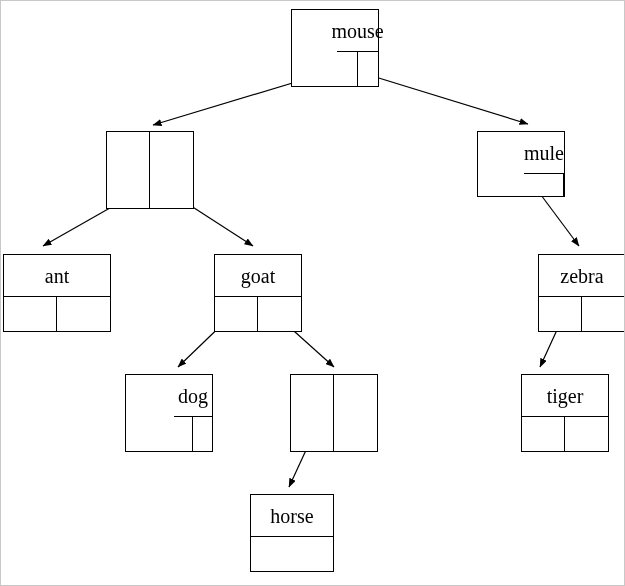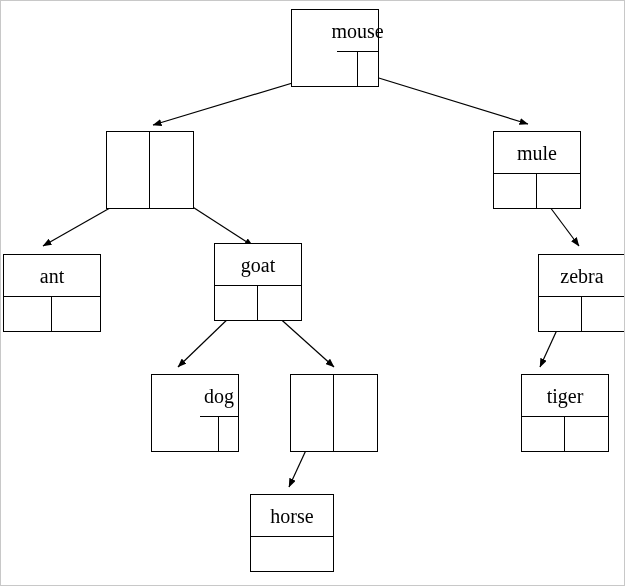--- a/index.html
+++ b/index.html
@@ -89,49 +89,49 @@
           <div class="ptr ptr-left"></div>
           <div class="ptr ptr-right"></div>
         </div>
       </div>
       <div class="node" style="left: 105px; top: 130px; width: 88px; height: 78px;">
         <div class="node-pointers">
           <div class="ptr ptr-left"></div>
           <div class="ptr ptr-right"></div>
         </div>
       </div>
-      <div class="node" style="left: 492px; top: 130px; width: 88px; height: 78px;">
+      <div class="node" style="left: 476px; top: 130px; width: 88px; height: 66px; align-items: flex-end;">
         <div class="node-label">mule</div>
         <div class="node-pointers">
           <div class="ptr ptr-left"></div>
           <div class="ptr ptr-right"></div>
         </div>
       </div>
-      <div class="node" style="left: 2px; top: 253px; width: 98px; height: 78px;">
+      <div class="node" style="left: 2px; top: 253px; width: 108px; height: 78px;">
         <div class="node-label">ant</div>
         <div class="node-pointers">
           <div class="ptr ptr-left"></div>
           <div class="ptr ptr-right"></div>
         </div>
       </div>
-      <div class="node" style="left: 213px; top: 242px; width: 88px; height: 78px;">
+      <div class="node" style="left: 213px; top: 253px; width: 88px; height: 78px;">
         <div class="node-label">goat</div>
         <div class="node-pointers">
           <div class="ptr ptr-left"></div>
           <div class="ptr ptr-right"></div>
         </div>
       </div>
       <div class="node" style="left: 537px; top: 253px; width: 88px; height: 78px;">
         <div class="node-label">zebra</div>
         <div class="node-pointers">
           <div class="ptr ptr-left"></div>
           <div class="ptr ptr-right"></div>
         </div>
       </div>
-      <div class="node" style="left: 150px; top: 373px; width: 88px; height: 78px; padding-left: 48px;">
+      <div class="node" style="left: 124px; top: 373px; width: 88px; height: 78px; padding-left: 48px;">
         <div class="node-label">dog</div>
         <div class="node-pointers">
           <div class="ptr ptr-left"></div>
           <div class="ptr ptr-right"></div>
         </div>
       </div>
       <div class="node" style="left: 289px; top: 373px; width: 88px; height: 78px;">
         <div class="node-pointers">
           <div class="ptr ptr-left"></div>
           <div class="ptr ptr-right"></div>

